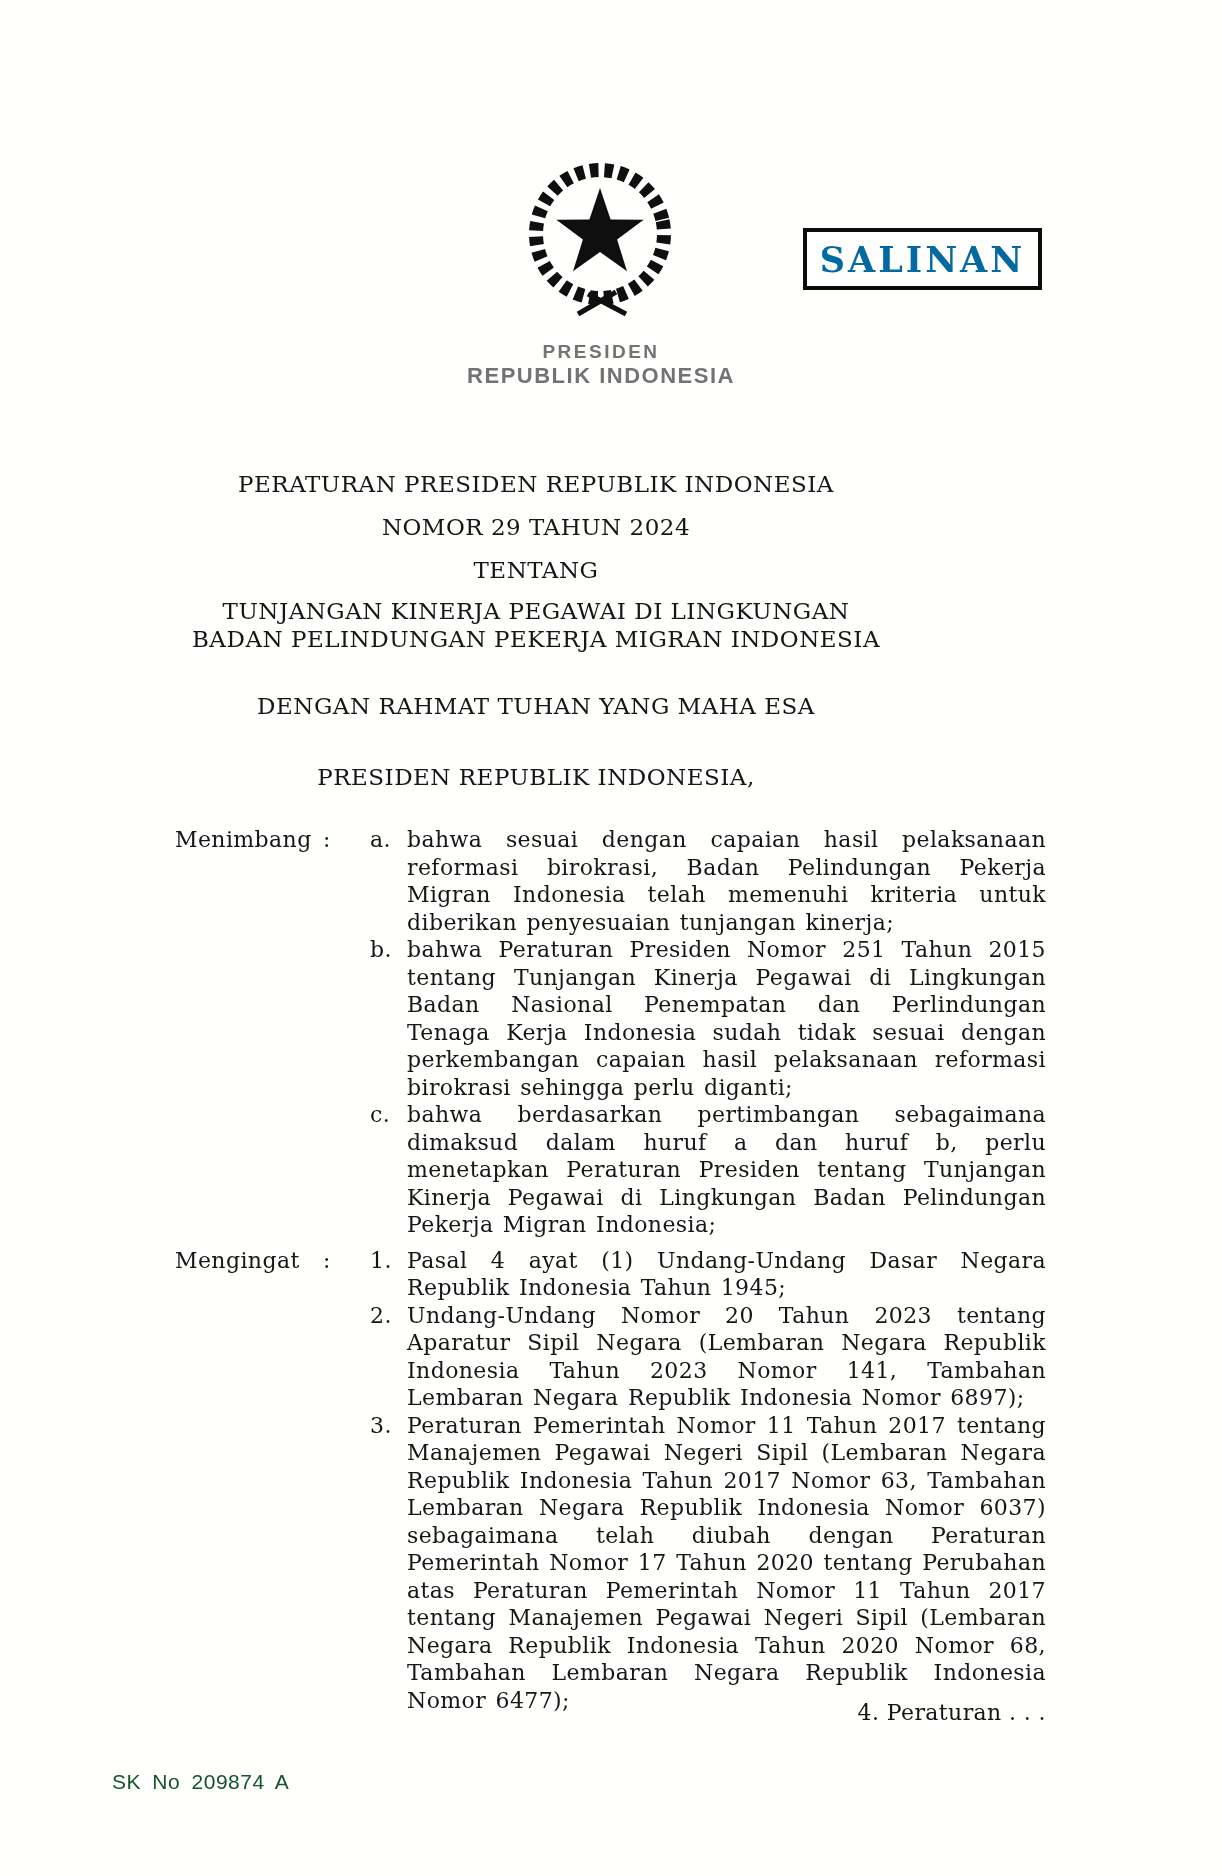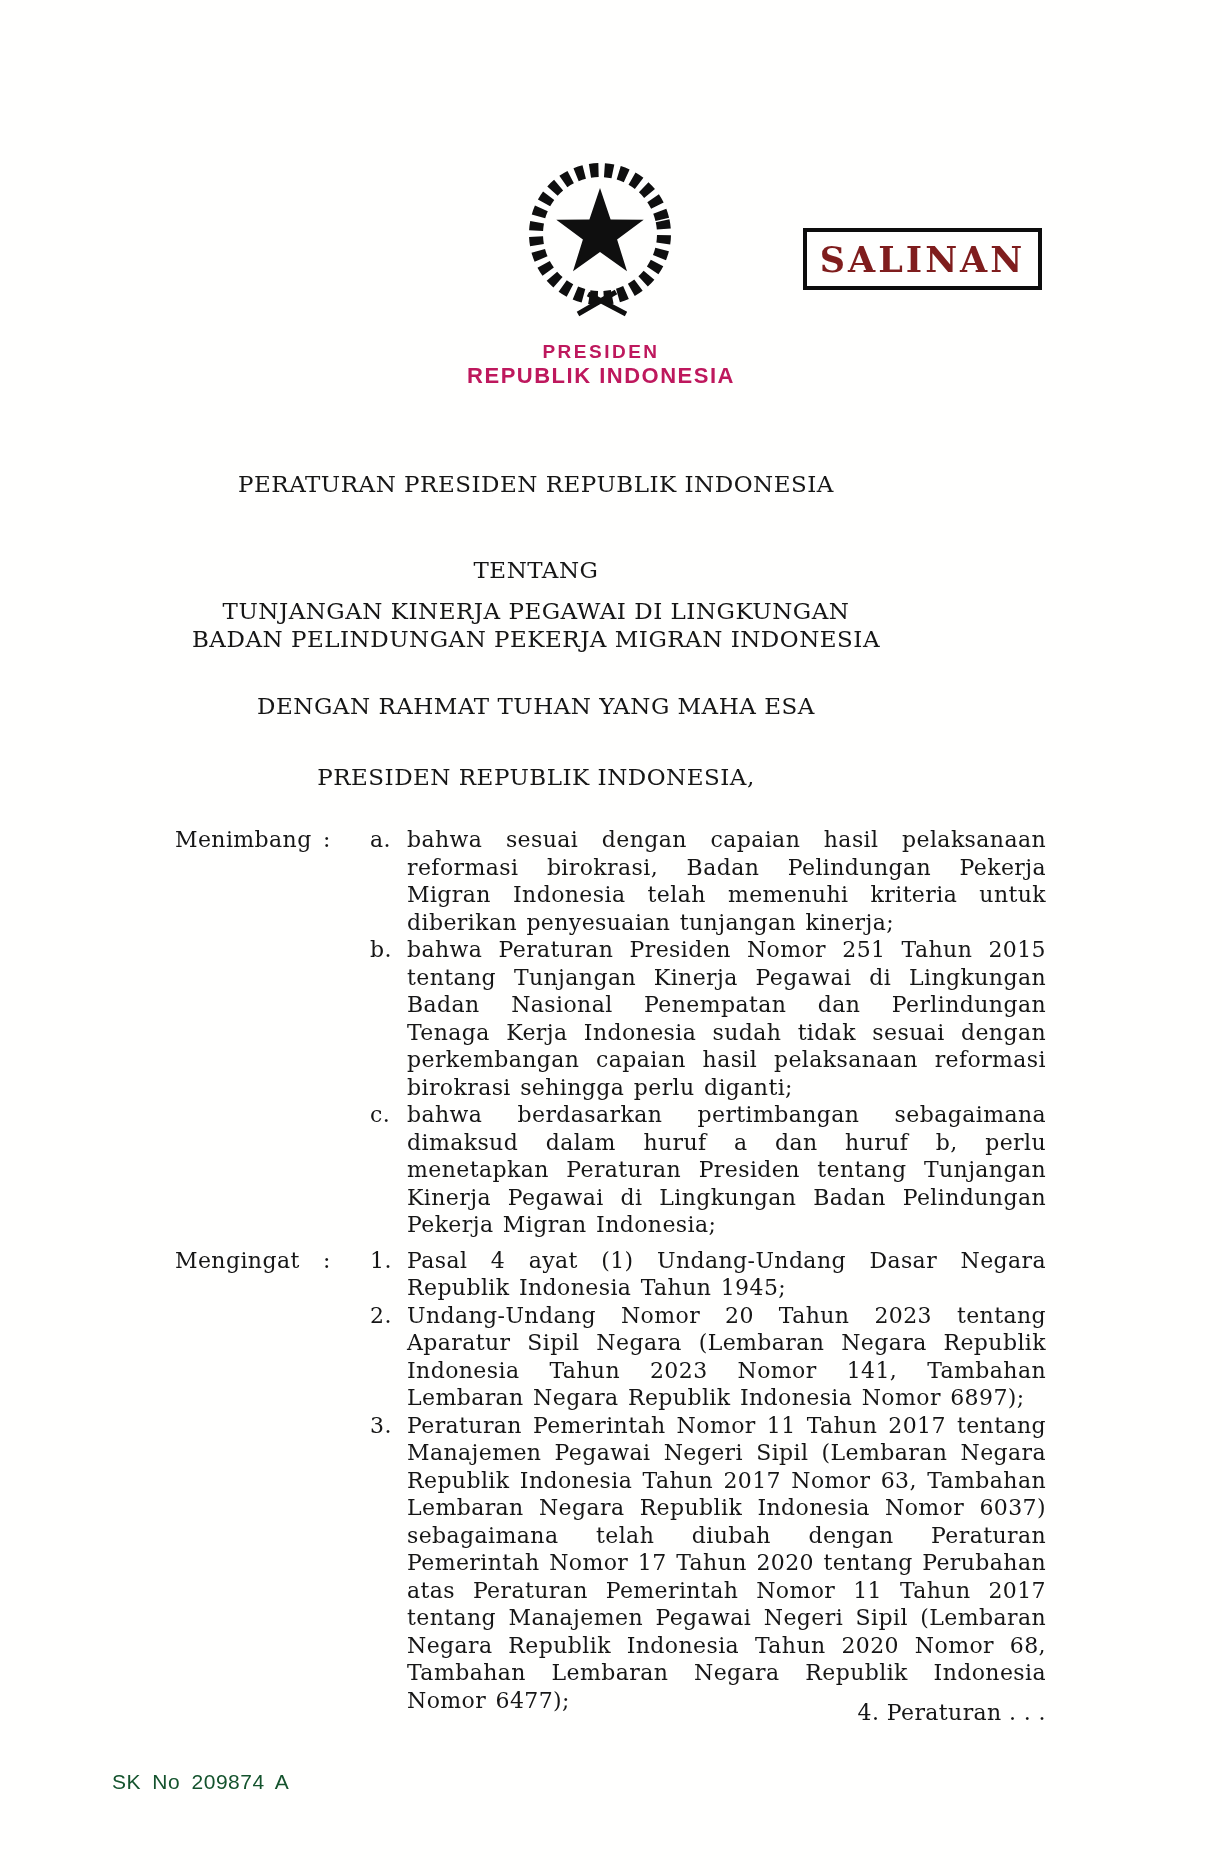--- a/index.html
+++ b/index.html
@@ -13,31 +13,31 @@
     overflow:hidden;
   }
 
   
   .seal{position:absolute;left:520px;top:156px;width:160px;height:164px;}
   .org-block{
     position:absolute;left:451px;top:340px;width:300px;
     text-align:center;
     font-family:"Liberation Sans", sans-serif;
     font-weight:bold;
-    color:#be185d;
+    color:#737373;
   }
   .org-line1{font-size:19px;letter-spacing:2.5px;line-height:24px;}
   .org-line2{font-size:22px;letter-spacing:1.5px;line-height:24px;}
 
   .stamp{
     position:absolute;left:803px;top:228px;width:239px;height:62px;
     box-sizing:border-box;border:4px solid #0d0d0d;
     display:flex;align-items:center;justify-content:center;
     font-family:"DejaVu Serif", serif;font-weight:bold;
-    font-size:35px;letter-spacing:3px;color:#7f1d1d;
+    font-size:35px;letter-spacing:3px;color:#0369a1;
   }
 
   
   .title-line{
     position:absolute;left:0;width:1072px;text-align:center;
     font-size:23px;line-height:30px;letter-spacing:0.5px;
   }
   .t-regulation{top:469px;}
   .t-number{top:512px;}
   .t-about{top:555px;}
@@ -85,20 +85,21 @@
   </div>
 
   <div class="org-block">
     <div class="org-line1">PRESIDEN</div>
     <div class="org-line2">REPUBLIK INDONESIA</div>
   </div>
 
   <div class="stamp">SALINAN</div>
 
   <div class="title-line t-regulation">PERATURAN PRESIDEN REPUBLIK INDONESIA</div>
+  <div class="title-line t-number">NOMOR 29 TAHUN 2024</div>
   <div class="title-line t-about">TENTANG</div>
   <div class="title-line t-invocation">DENGAN RAHMAT TUHAN YANG MAHA ESA</div>
   <div class="title-line t-subject">
     <div>TUNJANGAN KINERJA PEGAWAI DI LINGKUNGAN</div>
     <div>BADAN PELINDUNGAN PEKERJA MIGRAN INDONESIA</div>
   </div>
   <div class="title-line t-enacting">PRESIDEN REPUBLIK INDONESIA,</div>
 
   <div class="body-block">
 

